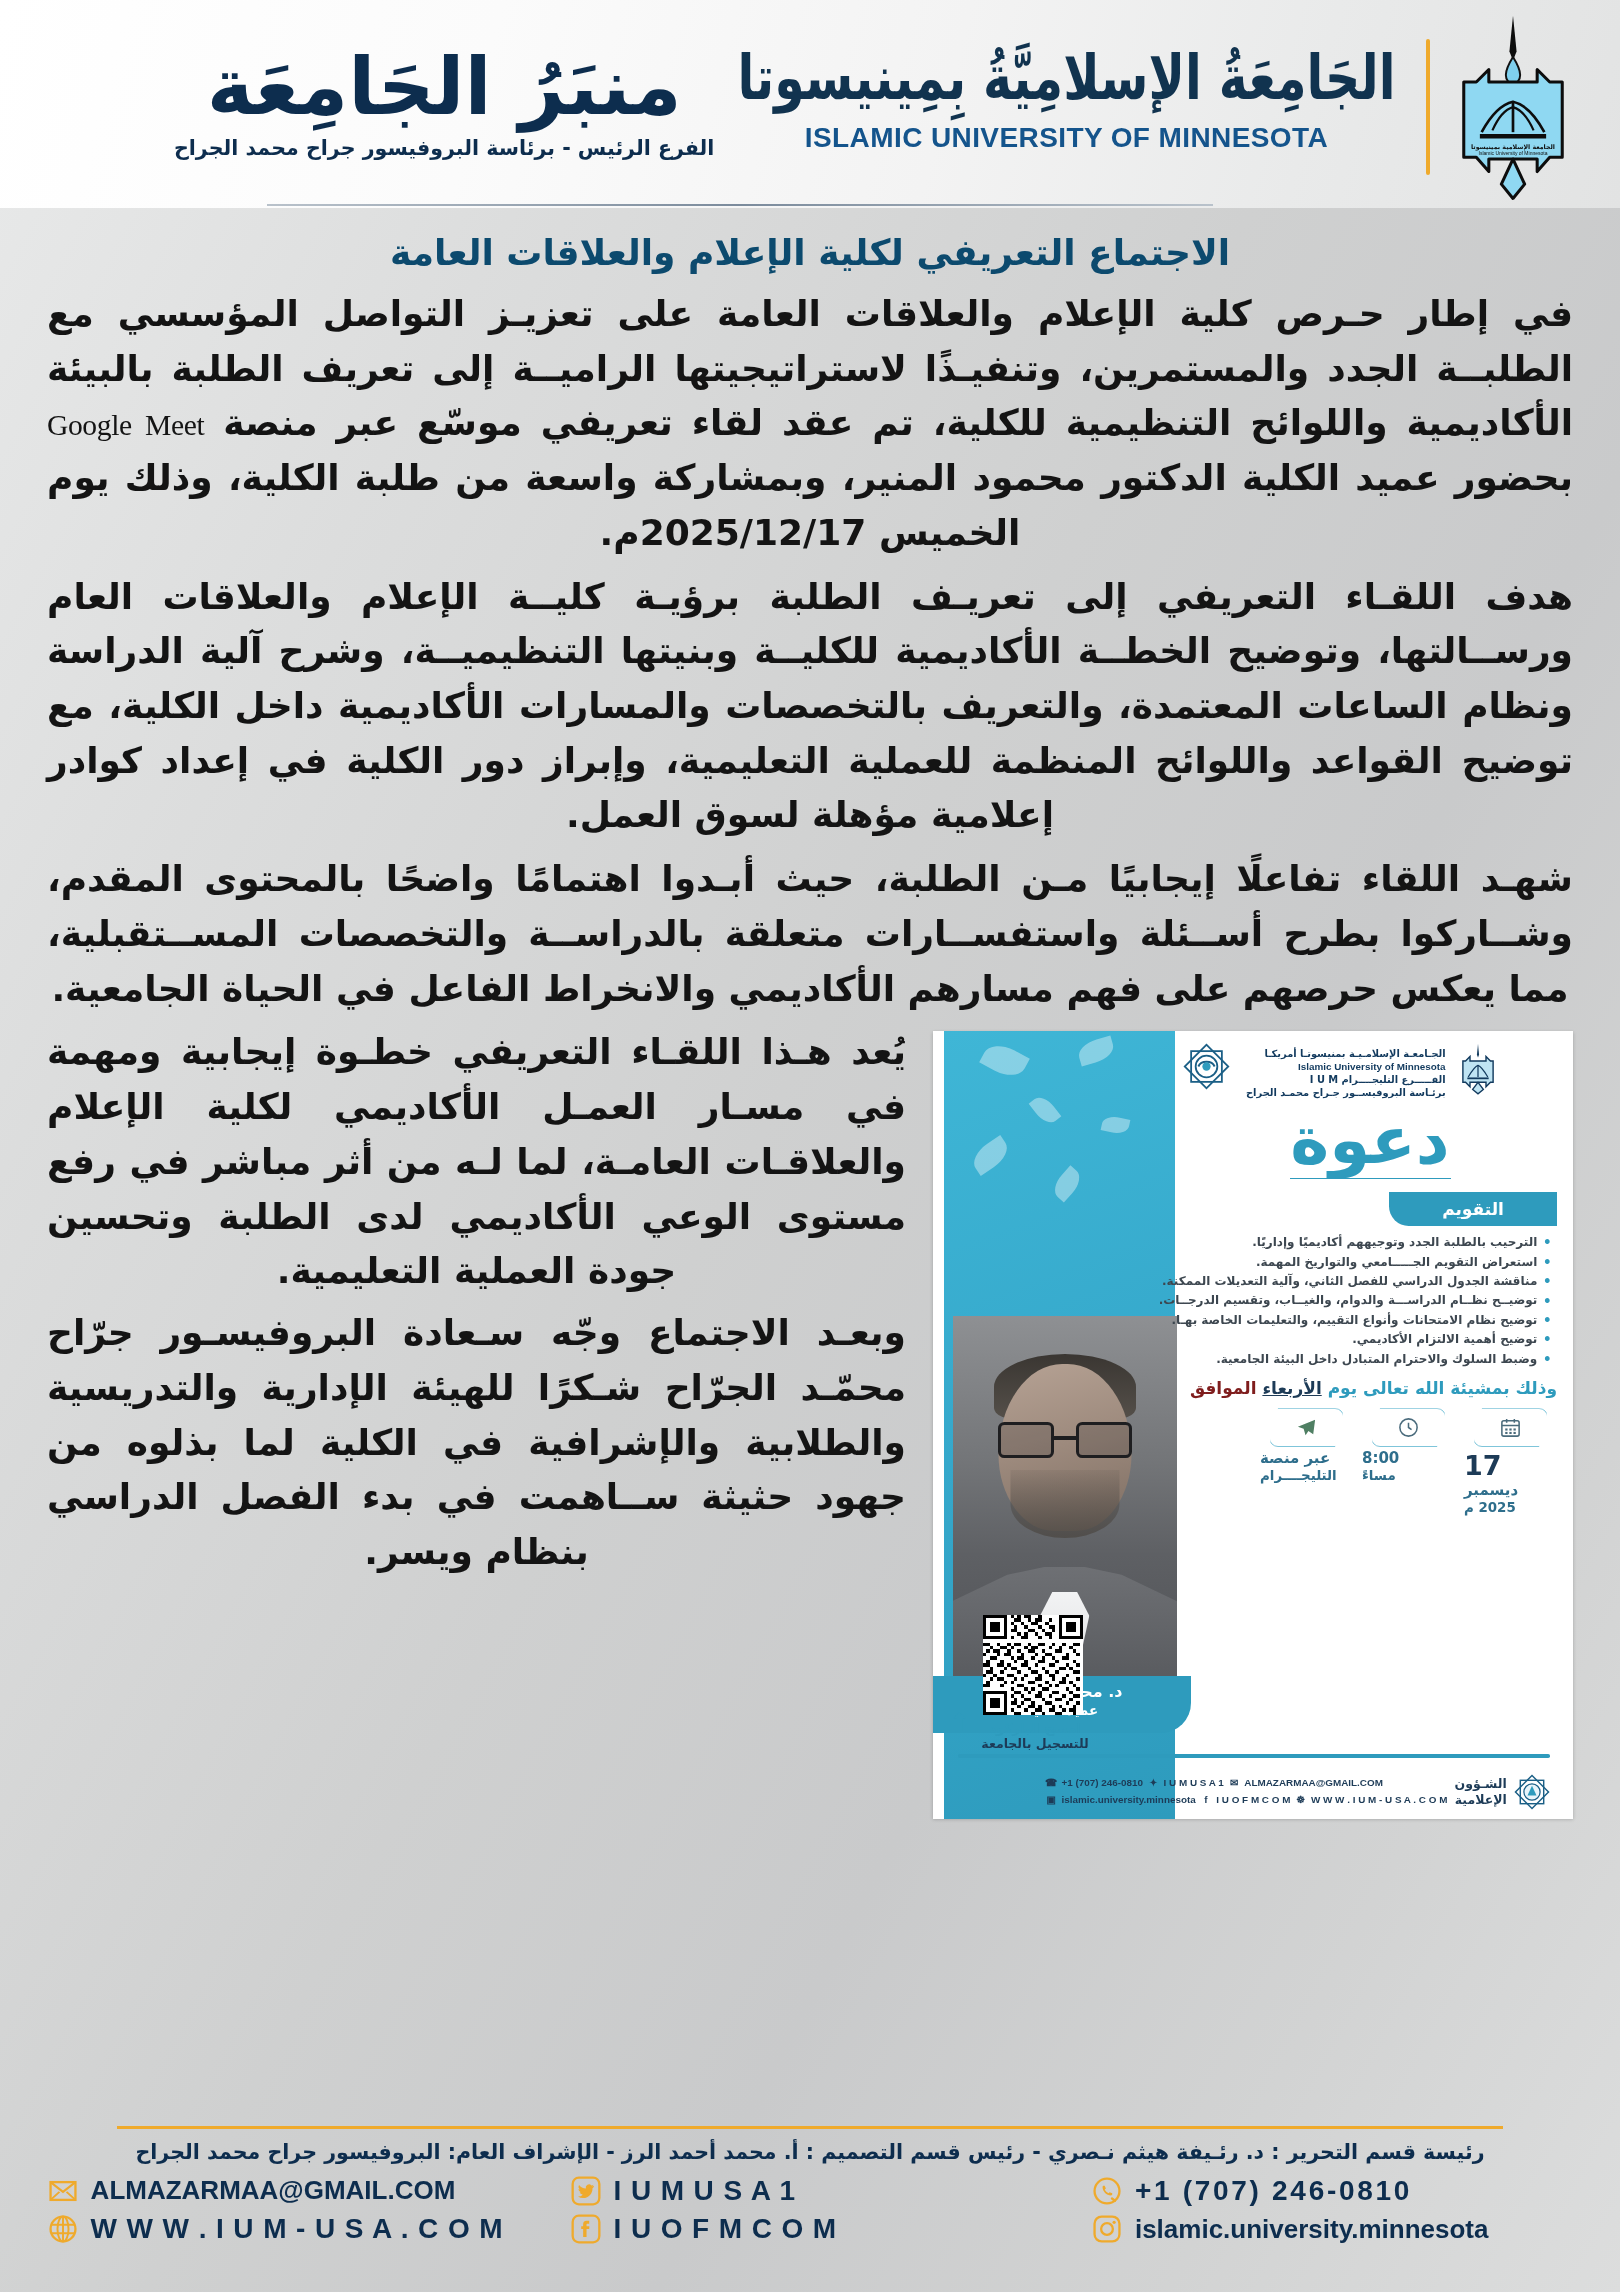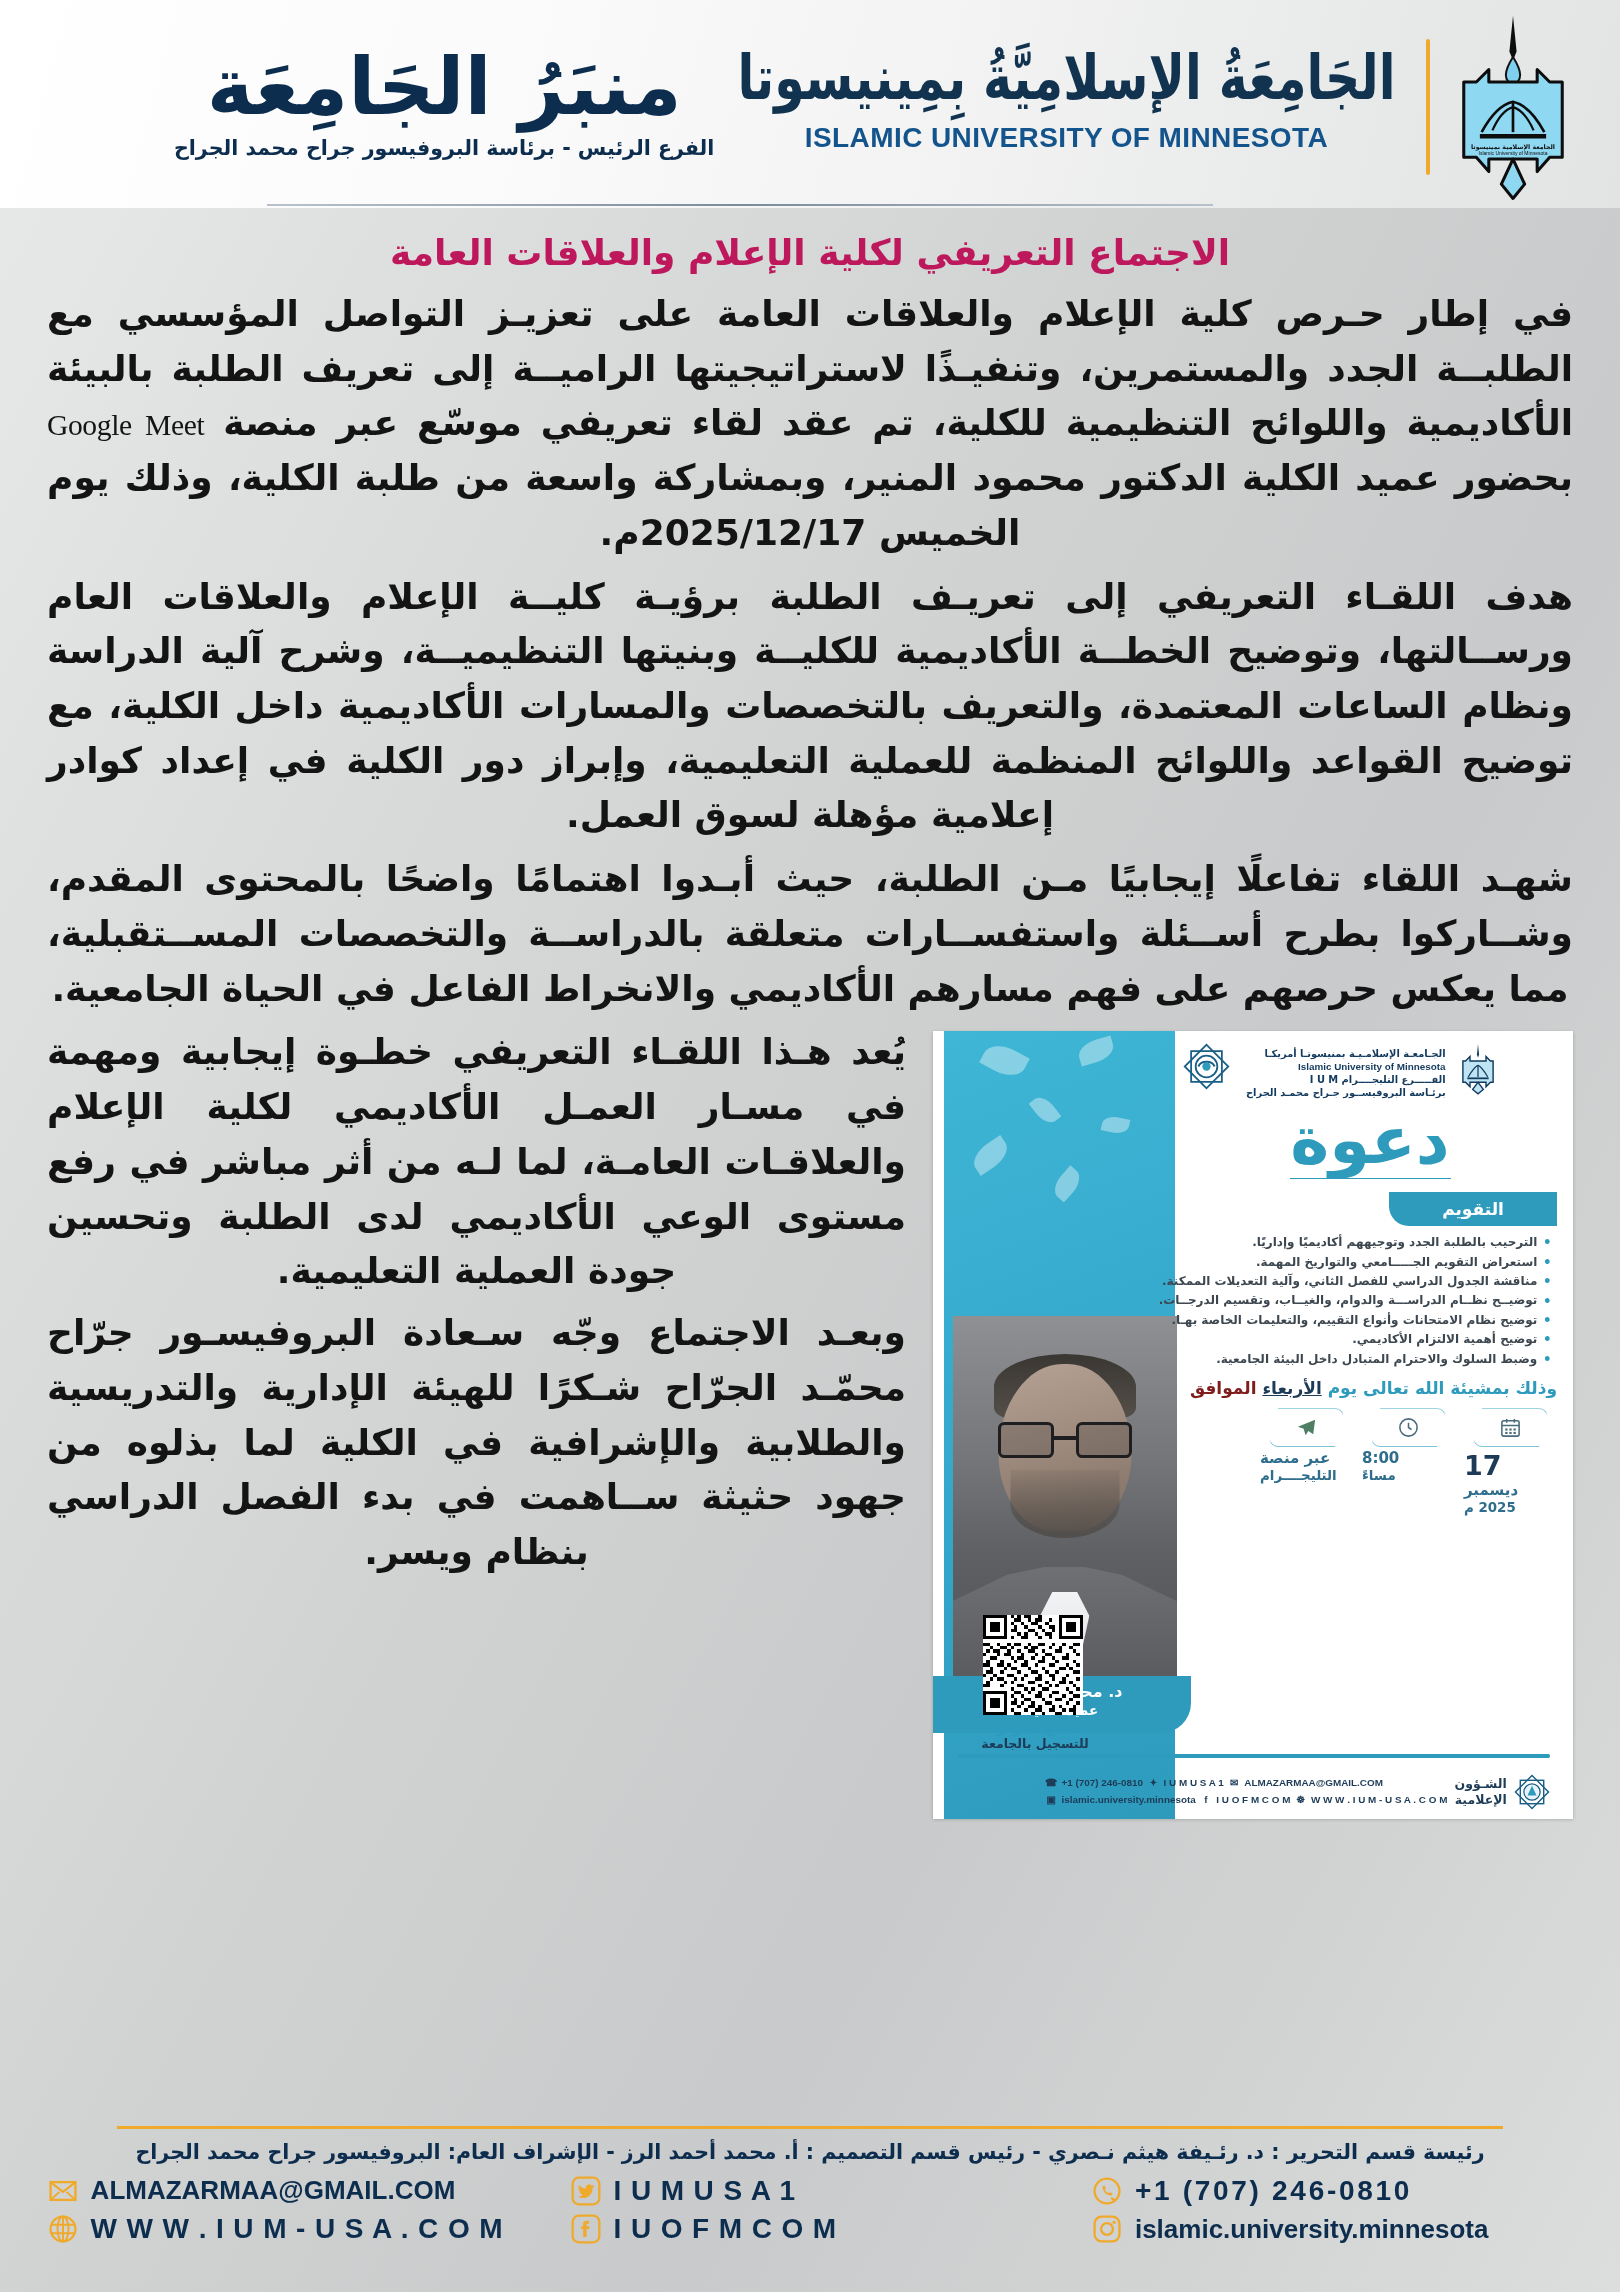--- a/index.html
+++ b/index.html
@@ -90,21 +90,21 @@
     position: absolute;
     left: 267px; right: 407px;
     bottom: 1.8px;
     height: 2.7px;
     background: linear-gradient(90deg,#b9c2cb,#7b8b9c,#b9c2cb);
   }
 
   
   .doc-title {
     text-align: center;
-    color: #be185d;
+    color: #0c4a6e;
     font-size: 36px;
     font-weight: 700;
     letter-spacing: -0.4px;
     margin: 21.5px 0 12.5px 0;
     padding: 0 47px;
     line-height: 1.25;
   }
 
   
   .article {

